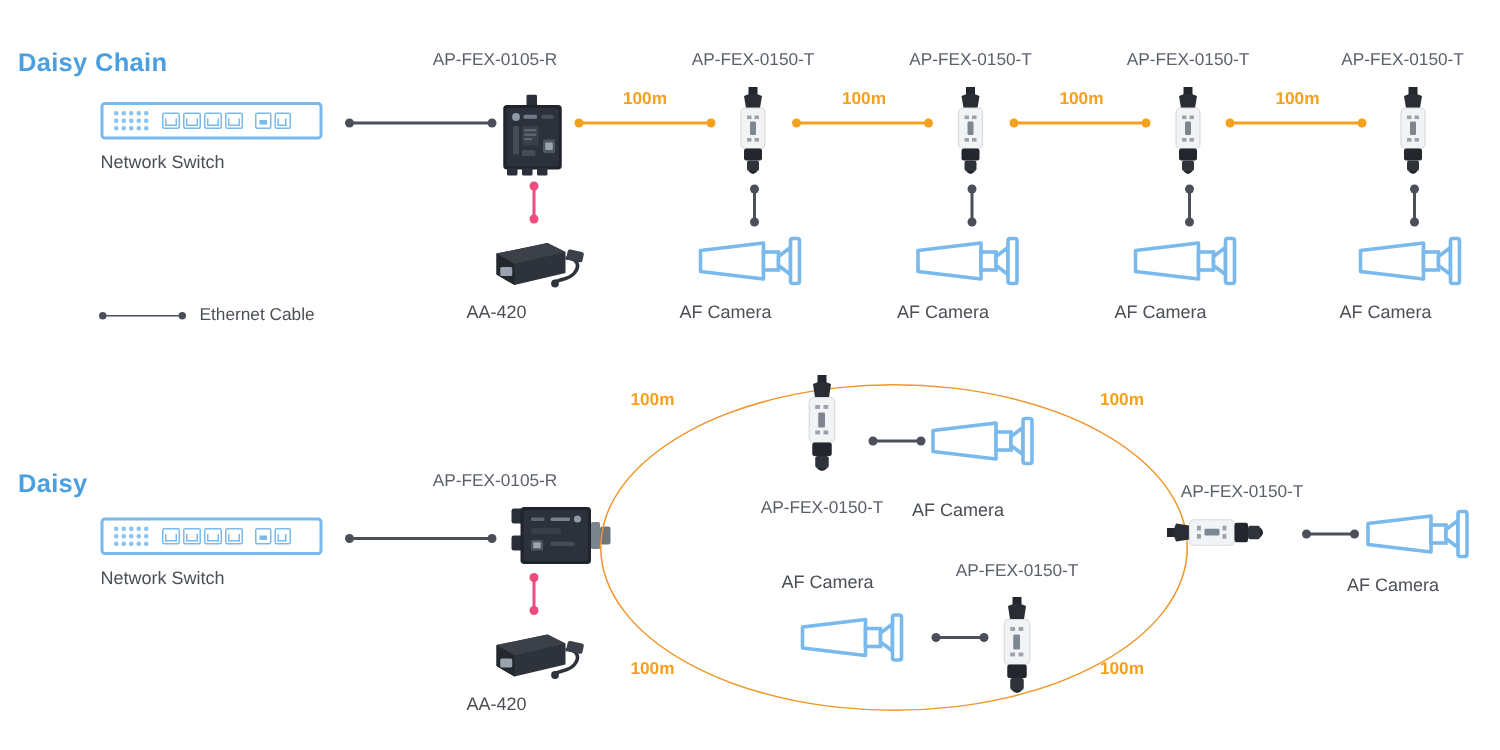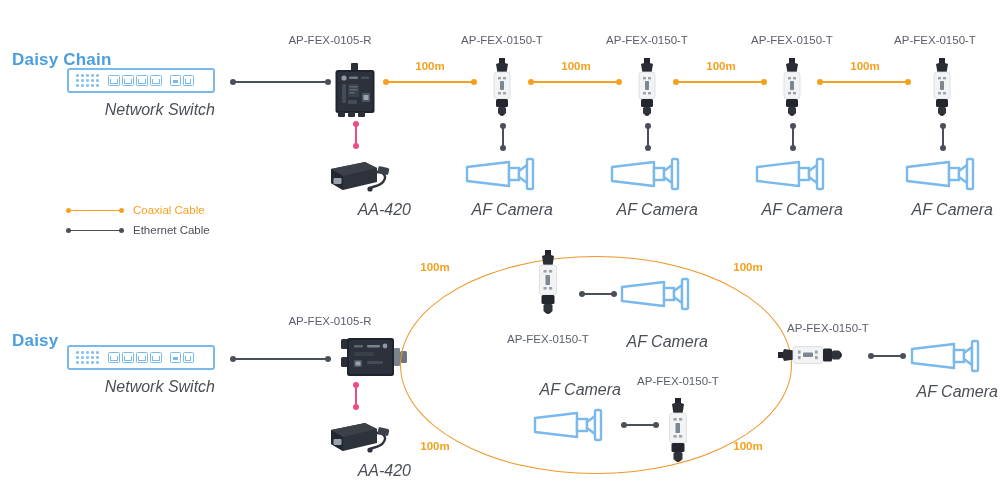--- a/index.html
+++ b/index.html
@@ -9,26 +9,25 @@
     font-family:"Liberation Sans", sans-serif;
     -webkit-font-smoothing:antialiased;
   }
   .stage{position:absolute;left:0;top:0;width:1000px;height:500px;}
   .abs{position:absolute;}
 
   
   .section-title{
     font-size:17px;font-weight:bold;color:#4a9fe0;letter-spacing:.2px;
     white-space:nowrap;
-    margin-top:18px;
   }
 
   
   .cap{
-    font-size:16px;color:#4b4f56;white-space:nowrap;text-align:right;font-style:italic;
+    font-size:12px;color:#4b4f56;white-space:nowrap;text-align:left;
   }
   .model{
     font-size:11.5px;color:#5a5f6a;white-space:nowrap;text-align:center;
   }
   .dist{
     font-size:11.5px;color:#f5a11f;font-weight:bold;white-space:nowrap;text-align:center;
   }
 
   
   .legend-row{display:flex;align-items:center;height:16px;}
@@ -314,28 +313,20 @@
       <rect x="44" y="13" width="10" height="12" fill="#fff" stroke="#79b9ec" stroke-width="2.4"></rect>
       <path d="M54 16 L62 10 L62 28 L54 22 Z" fill="#fff" stroke="#79b9ec" stroke-width="2.4" stroke-linejoin="round"></path>
       <rect x="62" y="4" width="6" height="30" rx="1.5" fill="#fff" stroke="#79b9ec" stroke-width="2.4"></rect>
     </svg>
   </div>
   <div class="abs cap" style="left:893px;top:201px;width:100px;">AF Camera</div>
 
   <div class="abs" style="left:66px;top:198px;">
     <div class="legend-row" style="margin-top:4px;">
       <span class="legend-line">
-        <i class="d l" style="background:#f5a11f;"></i>
-        <i class="ln" style="background:#f5a11f;"></i>
-        <i class="d r" style="background:#f5a11f;"></i>
-      </span>
-      <span class="legend-text" style="color:#f5a11f;">Coaxial Cable</span>
-    </div>
-    <div class="legend-row" style="margin-top:4px;">
-      <span class="legend-line">
         <i class="d l" style="background:#4a4f5a;"></i>
         <i class="ln" style="background:#4a4f5a;"></i>
         <i class="d r" style="background:#4a4f5a;"></i>
       </span>
       <span class="legend-text" style="color:#4b4f56;text-align:center;">Ethernet Cable</span>
     </div>
   </div>
 
   <div class="abs section-title" style="left:12px;top:313px;">Daisy</div>
 

